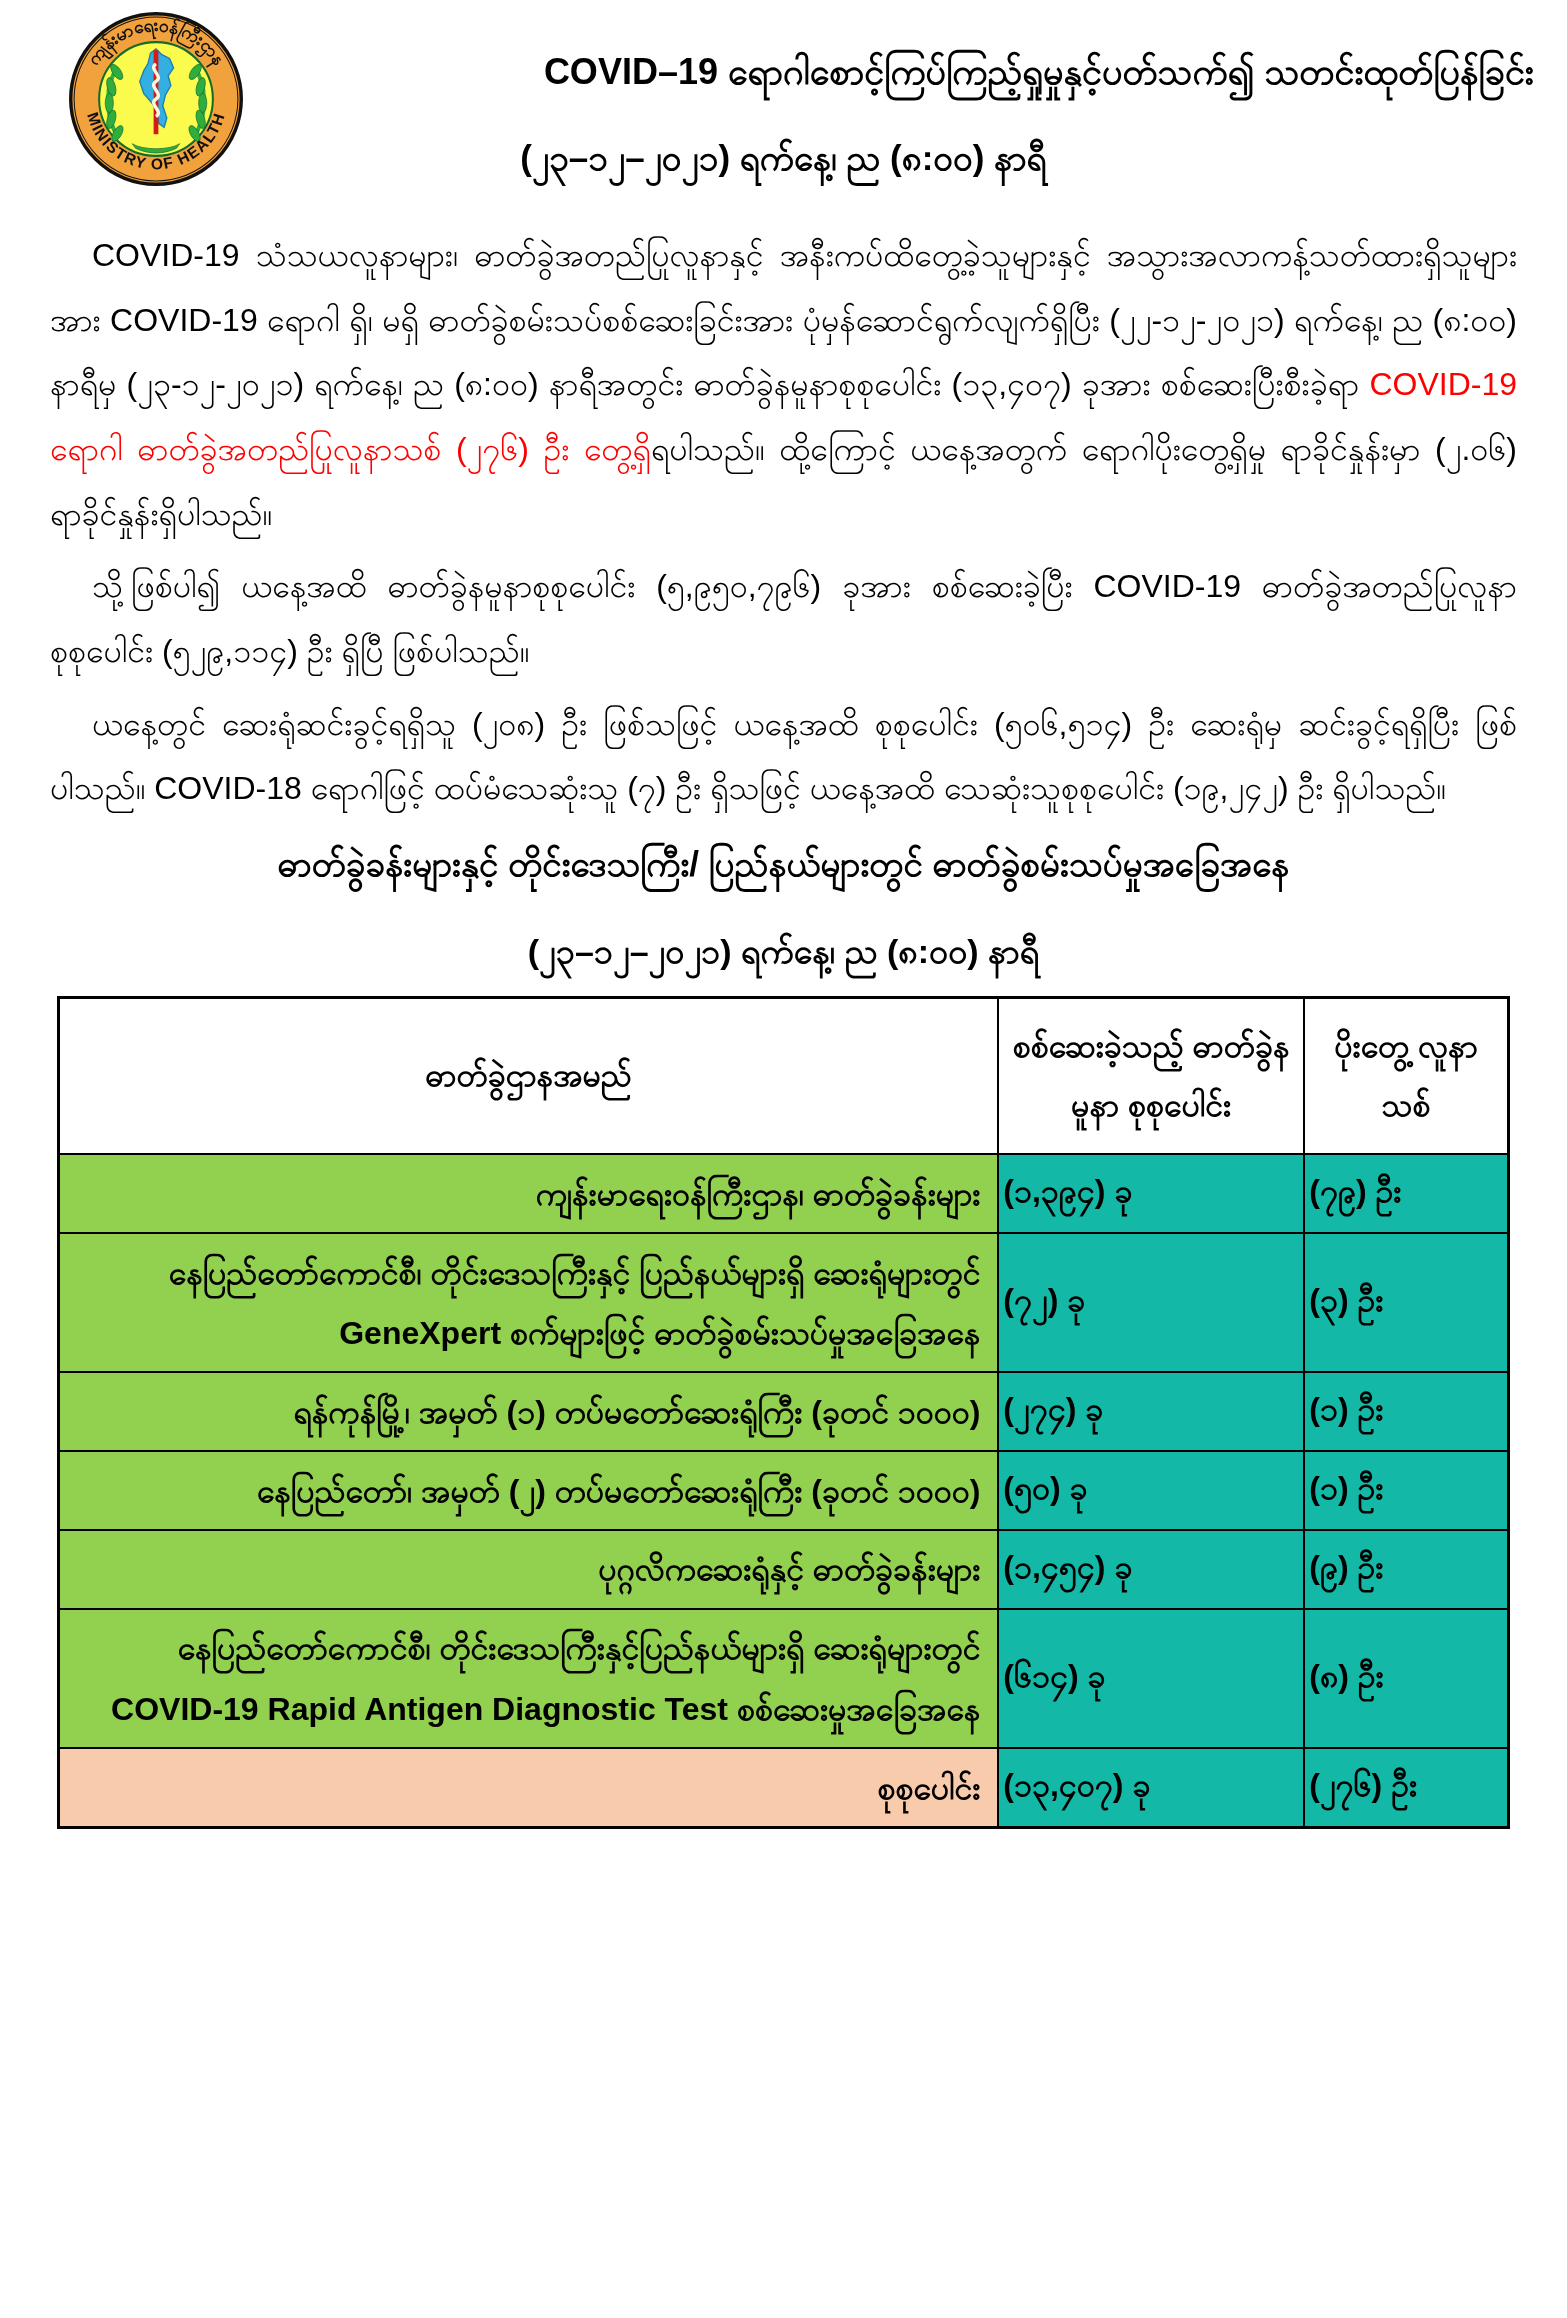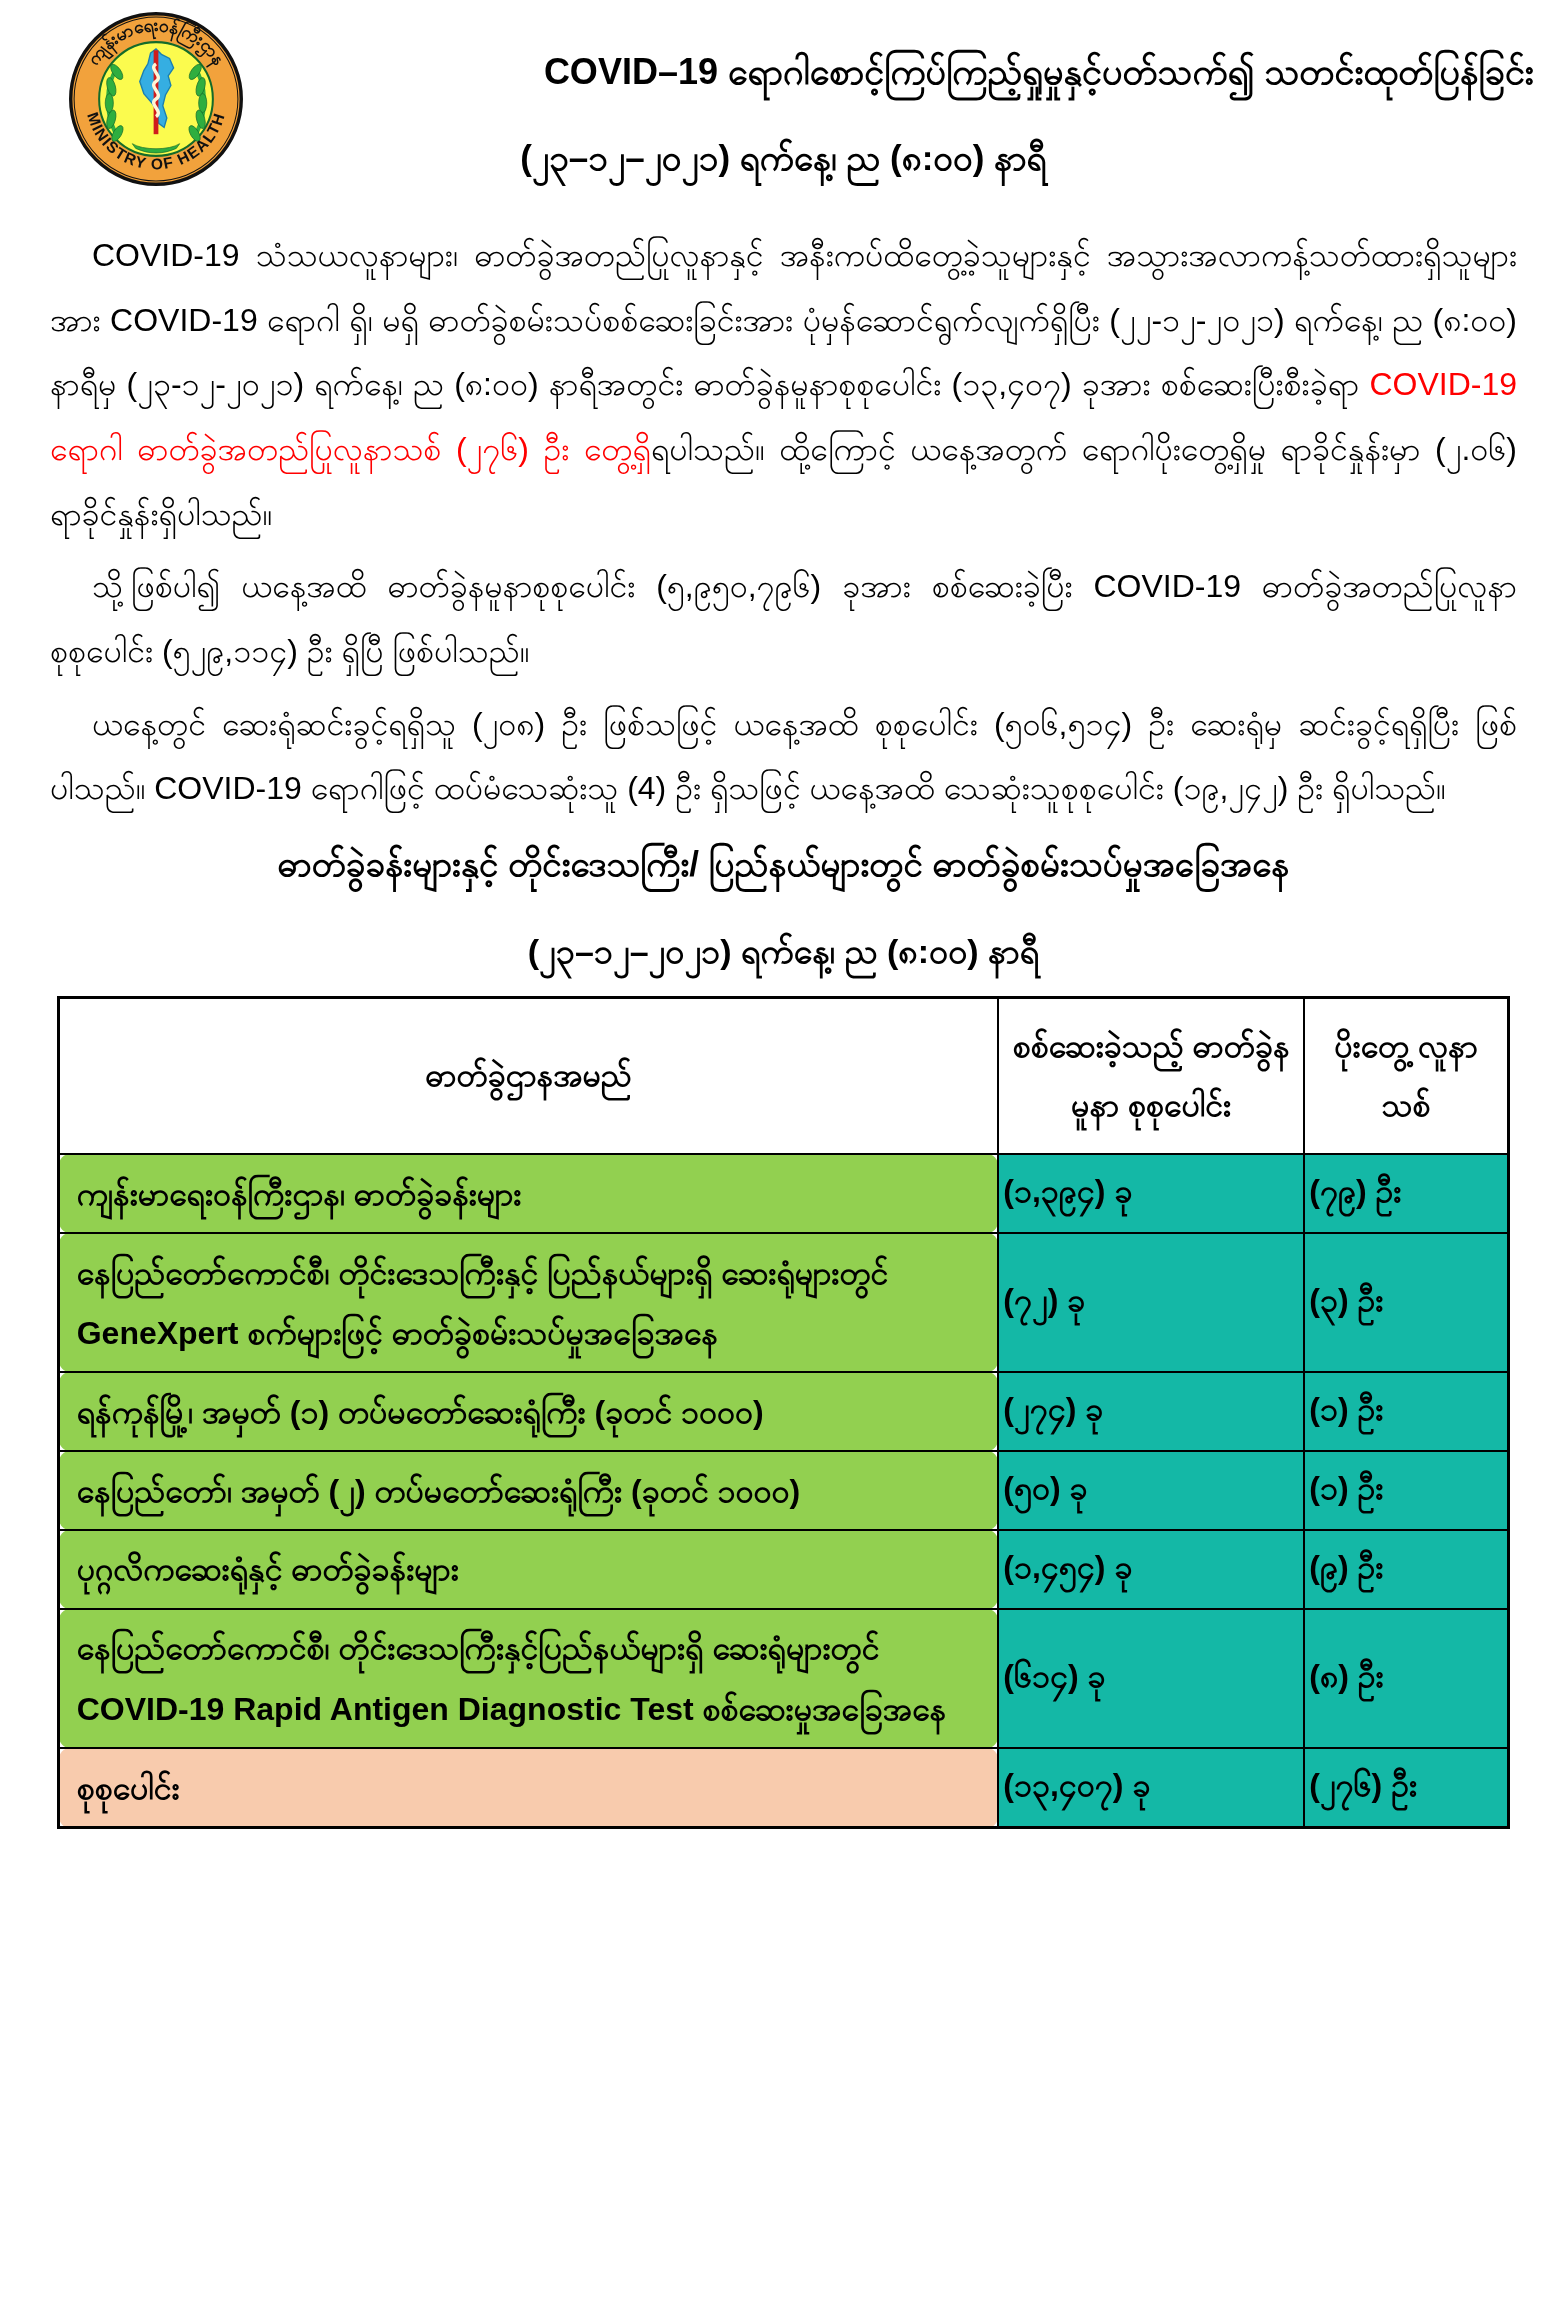--- a/index.html
+++ b/index.html
@@ -76,24 +76,23 @@
     vertical-align: middle;
   }
   .lab-table th {
     background: #ffffff;
     text-align: center;
     line-height: 1.85;
     padding: 18px 9.8px;
   }
   .lab-table td.name {
     background: #92D050;
-    text-align: left;
+    text-align: right;
     line-height: 1.88;
     padding: 8.4px 16.7px;
-    border-radius: 11px;
   }
   .lab-table td.value {
     background: #14b8a6;
     text-align: left;
     padding: 8.4px 15.3px 8.4px 4.2px;
     white-space: nowrap;
   }
   .lab-table tr.total-row td.name { background: #F8CBAD; }
 </style>
 </head>
@@ -140,21 +139,21 @@
       <textPath href="#arcBottom" startOffset="50%" text-anchor="middle">MINISTRY OF HEALTH</textPath>
     </text>
   </svg>
 
   <div class="doc-title">COVID–19 ရောဂါစောင့်ကြပ်ကြည့်ရှုမှုနှင့်ပတ်သက်၍ သတင်းထုတ်ပြန်ခြင်း</div>
   <div class="doc-datetime">(၂၃–၁၂–၂၀၂၁) ရက်နေ့၊ ည (၈:၀၀) နာရီ</div>
 
   <div class="body-text">
     <p><span>COVID-19 သံသယလူနာများ၊ ဓာတ်ခွဲအတည်ပြုလူနာနှင့် အနီးကပ်ထိတွေ့ခဲ့သူများနှင့် အသွားအလာကန့်သတ်ထားရှိသူများအား COVID-19 ရောဂါ ရှိ၊ မရှိ ဓာတ်ခွဲစမ်းသပ်စစ်ဆေးခြင်းအား ပုံမှန်ဆောင်ရွက်လျက်ရှိပြီး (၂၂-၁၂-၂၀၂၁) ရက်နေ့၊ ည (၈:၀၀) နာရီမှ (၂၃-၁၂-၂၀၂၁) ရက်နေ့၊ ည (၈:၀၀) နာရီအတွင်း ဓာတ်ခွဲနမူနာစုစုပေါင်း (၁၃,၄၀၇) ခုအား စစ်ဆေးပြီးစီးခဲ့ရာ </span><span class="red">COVID-19 ရောဂါ ဓာတ်ခွဲအတည်ပြုလူနာသစ် (၂၇၆) ဦး တွေ့ရှိ</span><span>ရပါသည်။ ထို့ကြောင့် ယနေ့အတွက် ရောဂါပိုးတွေ့ရှိမှု ရာခိုင်နှုန်းမှာ (၂.၀၆) ရာခိုင်နှုန်းရှိပါသည်။</span></p>
     <p>သို့ဖြစ်ပါ၍ ယနေ့အထိ ဓာတ်ခွဲနမူနာစုစုပေါင်း (၅,၉၅၀,၇၉၆) ခုအား စစ်ဆေးခဲ့ပြီး COVID-19 ဓာတ်ခွဲအတည်ပြုလူနာ စုစုပေါင်း (၅၂၉,၁၁၄) ဦး ရှိပြီ ဖြစ်ပါသည်။</p>
-    <p>ယနေ့တွင် ဆေးရုံဆင်းခွင့်ရရှိသူ (၂၀၈) ဦး ဖြစ်သဖြင့် ယနေ့အထိ စုစုပေါင်း (၅၀၆,၅၁၄) ဦး ဆေးရုံမှ ဆင်းခွင့်ရရှိပြီး ဖြစ်ပါသည်။ COVID-19 ရောဂါဖြင့် ထပ်မံသေဆုံးသူ (4) ဦး ရှိသဖြင့် ယနေ့အထိ သေဆုံးသူစုစုပေါင်း (၁၉,၂၄၂) ဦး ရှိပါသည်။</p>
+    <p>ယနေ့တွင် ဆေးရုံဆင်းခွင့်ရရှိသူ (၂၀၈) ဦး ဖြစ်သဖြင့် ယနေ့အထိ စုစုပေါင်း (၅၀၆,၅၁၄) ဦး ဆေးရုံမှ ဆင်းခွင့်ရရှိပြီး ဖြစ်ပါသည်။ COVID-18 ရောဂါဖြင့် ထပ်မံသေဆုံးသူ (၇) ဦး ရှိသဖြင့် ယနေ့အထိ သေဆုံးသူစုစုပေါင်း (၁၉,၂၄၂) ဦး ရှိပါသည်။</p>
   </div>
 
   <div class="section-title">ဓာတ်ခွဲခန်းများနှင့် တိုင်းဒေသကြီး/ ပြည်နယ်များတွင် ဓာတ်ခွဲစမ်းသပ်မှုအခြေအနေ</div>
   <div class="section-datetime">(၂၃–၁၂–၂၀၂၁) ရက်နေ့၊ ည (၈:၀၀) နာရီ</div>
 
   <table class="lab-table">
     <colgroup>
       <col style="width:64.8%">
       <col style="width:21.1%">
       <col style="width:14.1%">

